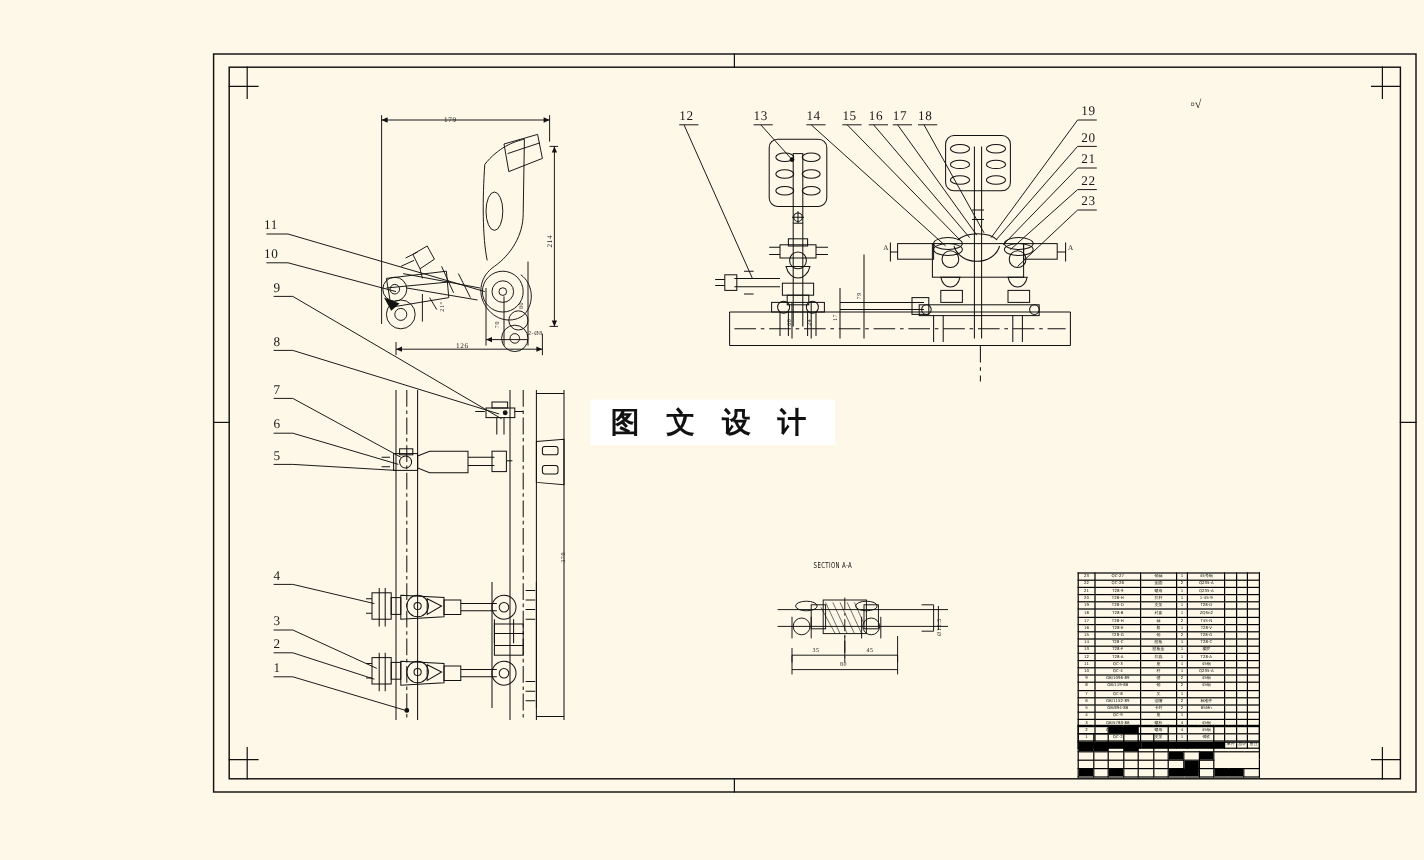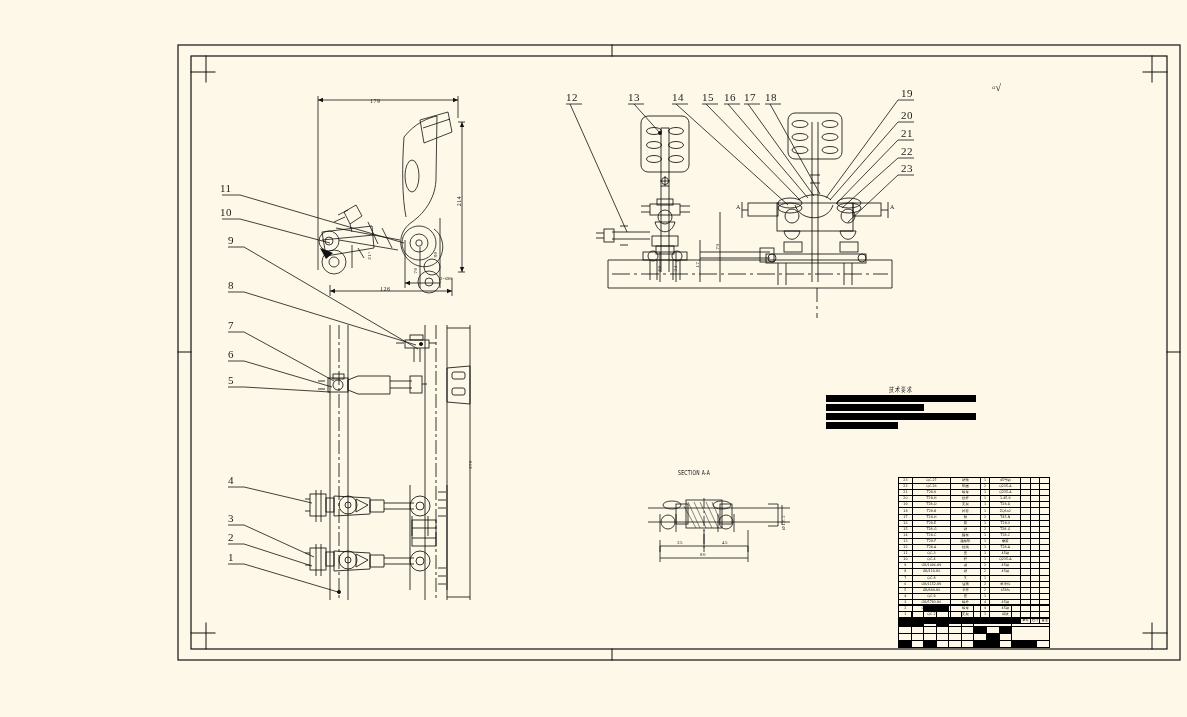--- a/index.html
+++ b/index.html
@@ -380,30 +380,26 @@
   <div class="callout" style="left:672px;top:266px;font-size:5px;transform:rotate(-90deg)">24</div>
 
   <div class="callout" style="left:466px;top:462px;font-size:5px;transform:rotate(-90deg)">370</div>
 
   <div class="secA">SECTION A-A</div>
   <div class="callout" style="left:677px;top:540px;font-size:5px">35</div>
   <div class="callout" style="left:722px;top:540px;font-size:5px">45</div>
   <div class="callout" style="left:700px;top:552px;font-size:5px">80</div>
   <div class="callout" style="left:776px;top:520px;font-size:5px;transform:rotate(-90deg)">Ø12.5</div>
 
+  <div class="watermark">
+    <span>图 文 设 计</span>
+  </div>
 
   <div class="finish">▫√</div>
 
-  <div class="tr-block">
-    <div class="tr-title">技术要求</div>
-    <div class="bar" style="width:100%"></div>
-    <div class="bar" style="width:65%"></div>
-    <div class="bar" style="width:100%"></div>
-    <div class="bar" style="width:48%"></div>
-  </div>
 
   <table class="bom">
     <tbody id="bom-body">
         <tr>
           <td style="width: 9%;">23</td>
           <td style="width: 26%;">QC-27</td>
           <td style="width: 20%;">销轴</td>
           <td style="width: 6%;">1</td>
           <td style="width: 21%;">45号钢</td>
           <td style="width: 6%;"></td>

